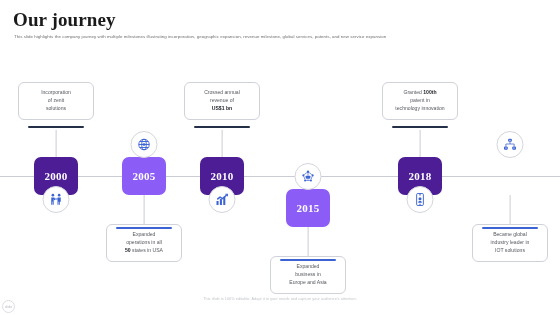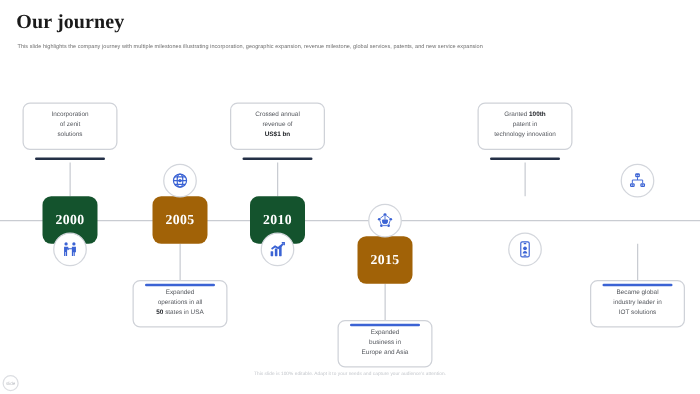--- a/index.html
+++ b/index.html
@@ -14,21 +14,21 @@
     overflow: hidden;
     position: relative;
   }
 
   
   .slide-title {
     position: absolute;
     left: 13px;
     top: 9px;
     font-family: "Liberation Serif", serif;
-    font-size: 16px;
+    font-size: 19px;
     font-weight: 700;
     color: #1a1a1a;
     letter-spacing: 0.1px;
     white-space: nowrap;
   }
   .slide-subtitle {
     position: absolute;
     left: 14px;
     top: 34px;
     font-size: 4.4px;
@@ -64,22 +64,22 @@
     border-radius: 7px;
     display: flex;
     align-items: center;
     justify-content: center;
     color: #ffffff;
     font-family: "Liberation Serif", serif;
     font-size: 11px;
     font-weight: 700;
     letter-spacing: 0.3px;
   }
-  .node.dark  { background: #14532d; top: 157px; }
-  .node.blue  { background: #a16207; top: 157px; }
+  .node.dark  { background: #4c1d95; top: 157px; }
+  .node.blue  { background: #8b5cf6; top: 157px; }
 
   
   .icon-bubble {
     position: absolute;
     left: 50%;
     transform: translateX(-50%);
     width: 27px;
     height: 27px;
     border-radius: 50%;
     background: #ffffff;
@@ -251,20 +251,21 @@
       </div>
     </div>
     <div class="milestone" style="left: 372px;">
       <div class="stem" style="top: 130px; height: 27px;"></div>
       <div class="callout top">
         <div>Granted <b>100th</b></div>
         <div>patent in</div>
         <div>technology innovation</div>
       </div>
       <div class="callout-bar dark" style="top: 126px;"></div>
+      <div class="node dark">2018</div>
       <div class="icon-bubble below">
         <svg width="15" height="15" viewBox="0 0 24 24" fill="none" stroke="#3b63d4" stroke-width="1.5">
       <rect x="6.6" y="2.4" width="10.8" height="19.2" rx="1.9"></rect>
       <path d="M10.4 4.6h3.2"></path>
       <circle cx="12" cy="10.6" r="2.4" fill="#3b63d4" stroke="none"></circle>
       <path d="M9.1 17.3c0-2 1.3-3.2 2.9-3.2s2.9 1.2 2.9 3.2z" fill="#3b63d4" stroke="none"></path>
       <path d="M10.4 19.6h3.2" stroke-width="1.2"></path>
         </svg>
       </div>
     </div>

